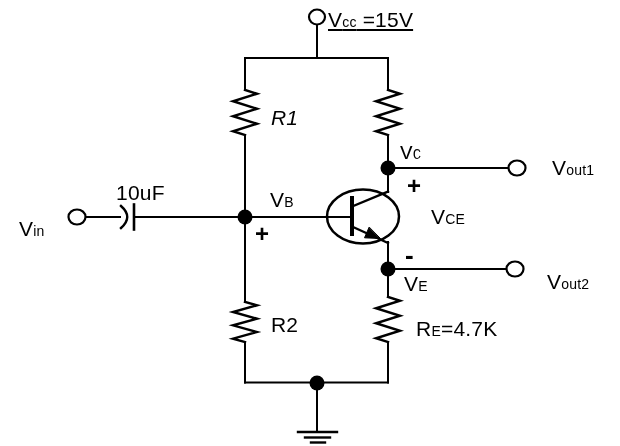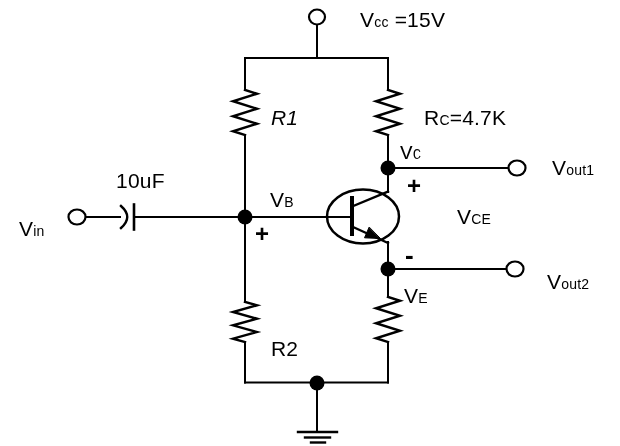--- a/index.html
+++ b/index.html
@@ -81,44 +81,44 @@
 
       <g stroke="none" fill="#000000">
         <circle cx="245" cy="217" r="7.5"></circle>
         <circle cx="388" cy="168" r="7.5"></circle>
         <circle cx="388" cy="269" r="7.5"></circle>
         <circle cx="317" cy="383" r="7.5"></circle>
       </g>
     </g>
   </svg>
 
-  <div class="label" style="left:360px;top:9px;"><span>V</span><span class="sub">cc</span><span> =15V</span></div>
+  <div class="label" style="left:328px;top:9px;text-decoration:underline;"><span>V</span><span class="sub">cc</span><span> =15V</span></div>
 
   <div class="label" style="left:271px;top:107px;font-style:italic;"><span>R1</span></div>
 
-  <div class="label" style="left:424px;top:107px;"><span>R</span><span class="sub">C</span><span>=4.7K</span></div>
 
   <div class="label" style="left:400px;top:143px;font-family:Liberation Mono, monospace;"><span>V</span><span class="sub">C</span></div>
 
   <div class="op" style="left:407px;top:174px;"><span>+</span></div>
 
   <div class="label" style="left:552px;top:157px;"><span>V</span><span class="sub">out1</span></div>
 
-  <div class="label" style="left:116px;top:170px;"><span>10uF</span></div>
+  <div class="label" style="left:116px;top:182px;"><span>10uF</span></div>
 
   <div class="label" style="left:19px;top:218px;"><span>V</span><span class="sub">in</span></div>
 
   <div class="label" style="left:270px;top:189px;"><span>V</span><span class="sub">B</span></div>
 
   <div class="op" style="left:255px;top:222px;"><span>+</span></div>
 
-  <div class="label" style="left:431px;top:206px;margin-left:26px;"><span>V</span><span class="sub">CE</span></div>
+  <div class="label" style="left:431px;top:206px;"><span>V</span><span class="sub">CE</span></div>
 
   <div class="op minus" style="left:405px;top:242px;"><span>-</span></div>
 
   <div class="label" style="left:547px;top:271px;"><span>V</span><span class="sub">out2</span></div>
 
-  <div class="label" style="left:404px;top:285px;"><span>V</span><span class="sub">E</span></div>
+  <div class="label" style="left:404px;top:273px;"><span>V</span><span class="sub">E</span></div>
 
+  <div class="label" style="left:416px;top:318px;"><span>R</span><span class="sub">E</span><span>=4.7K</span></div>
 
-  <div class="label" style="left:271px;top:314px;margin-top:24px;"><span>R2</span></div>
+  <div class="label" style="left:271px;top:314px;"><span>R2</span></div>
 
 </div>
 
 </body></html>

